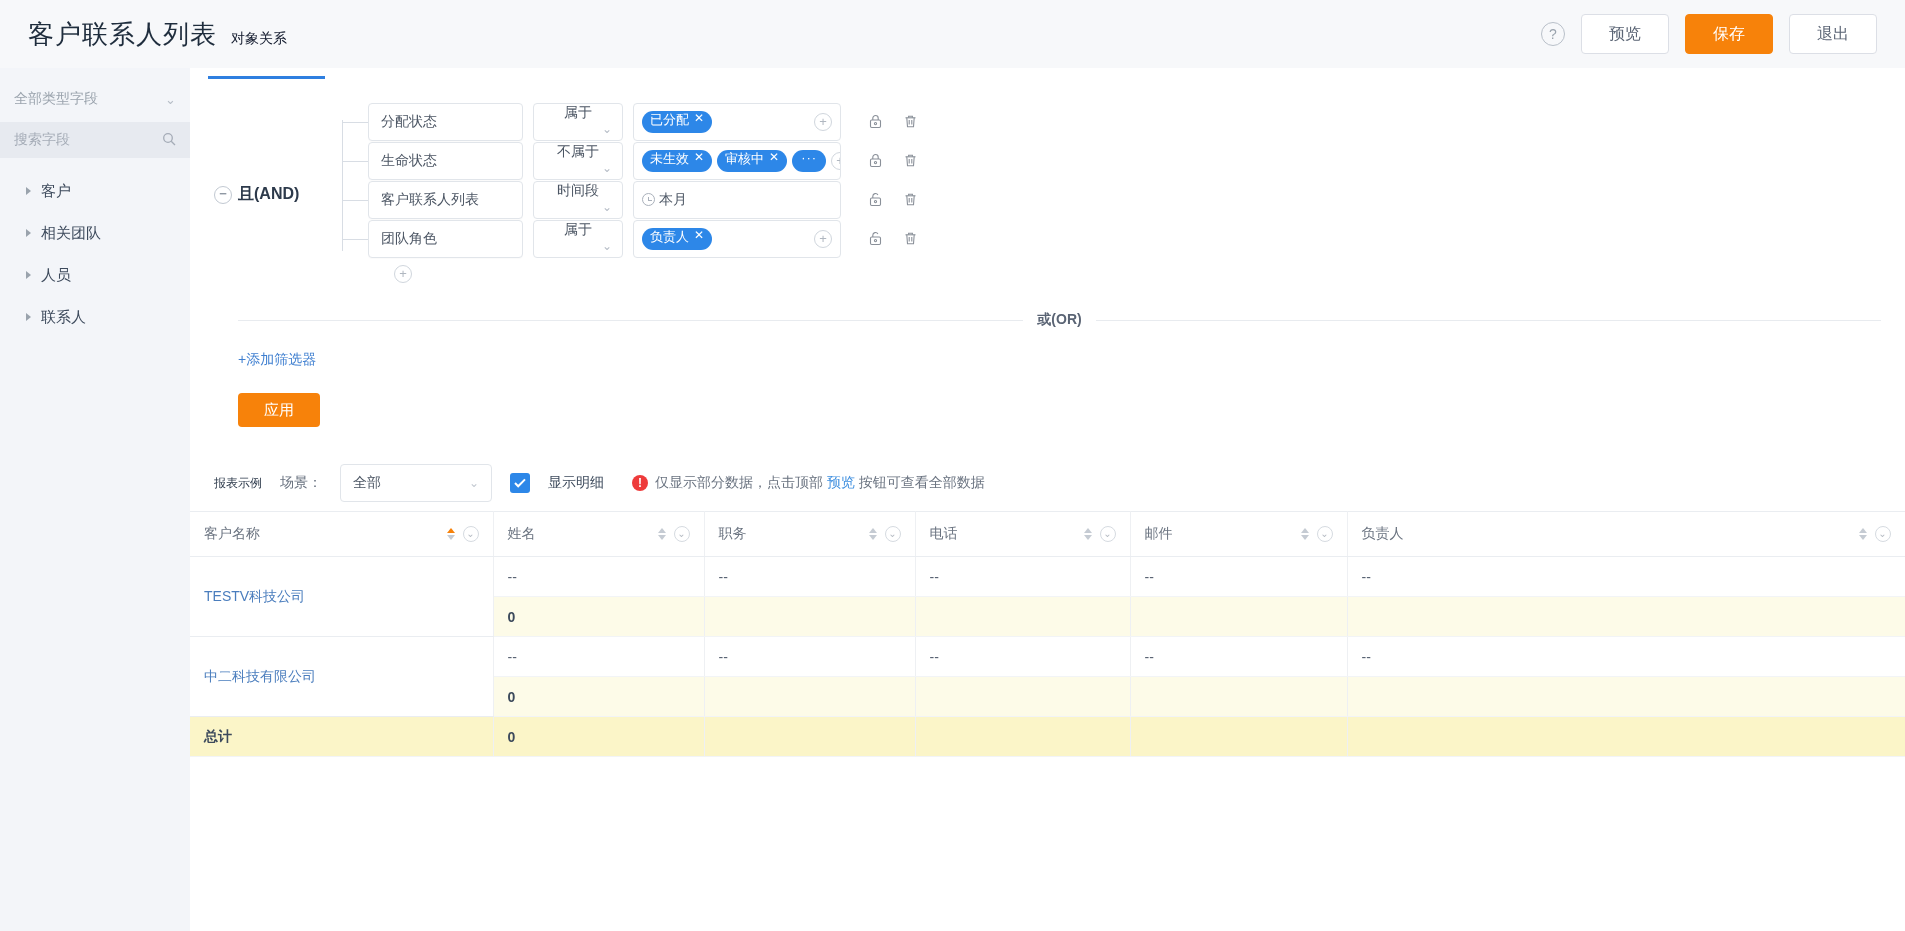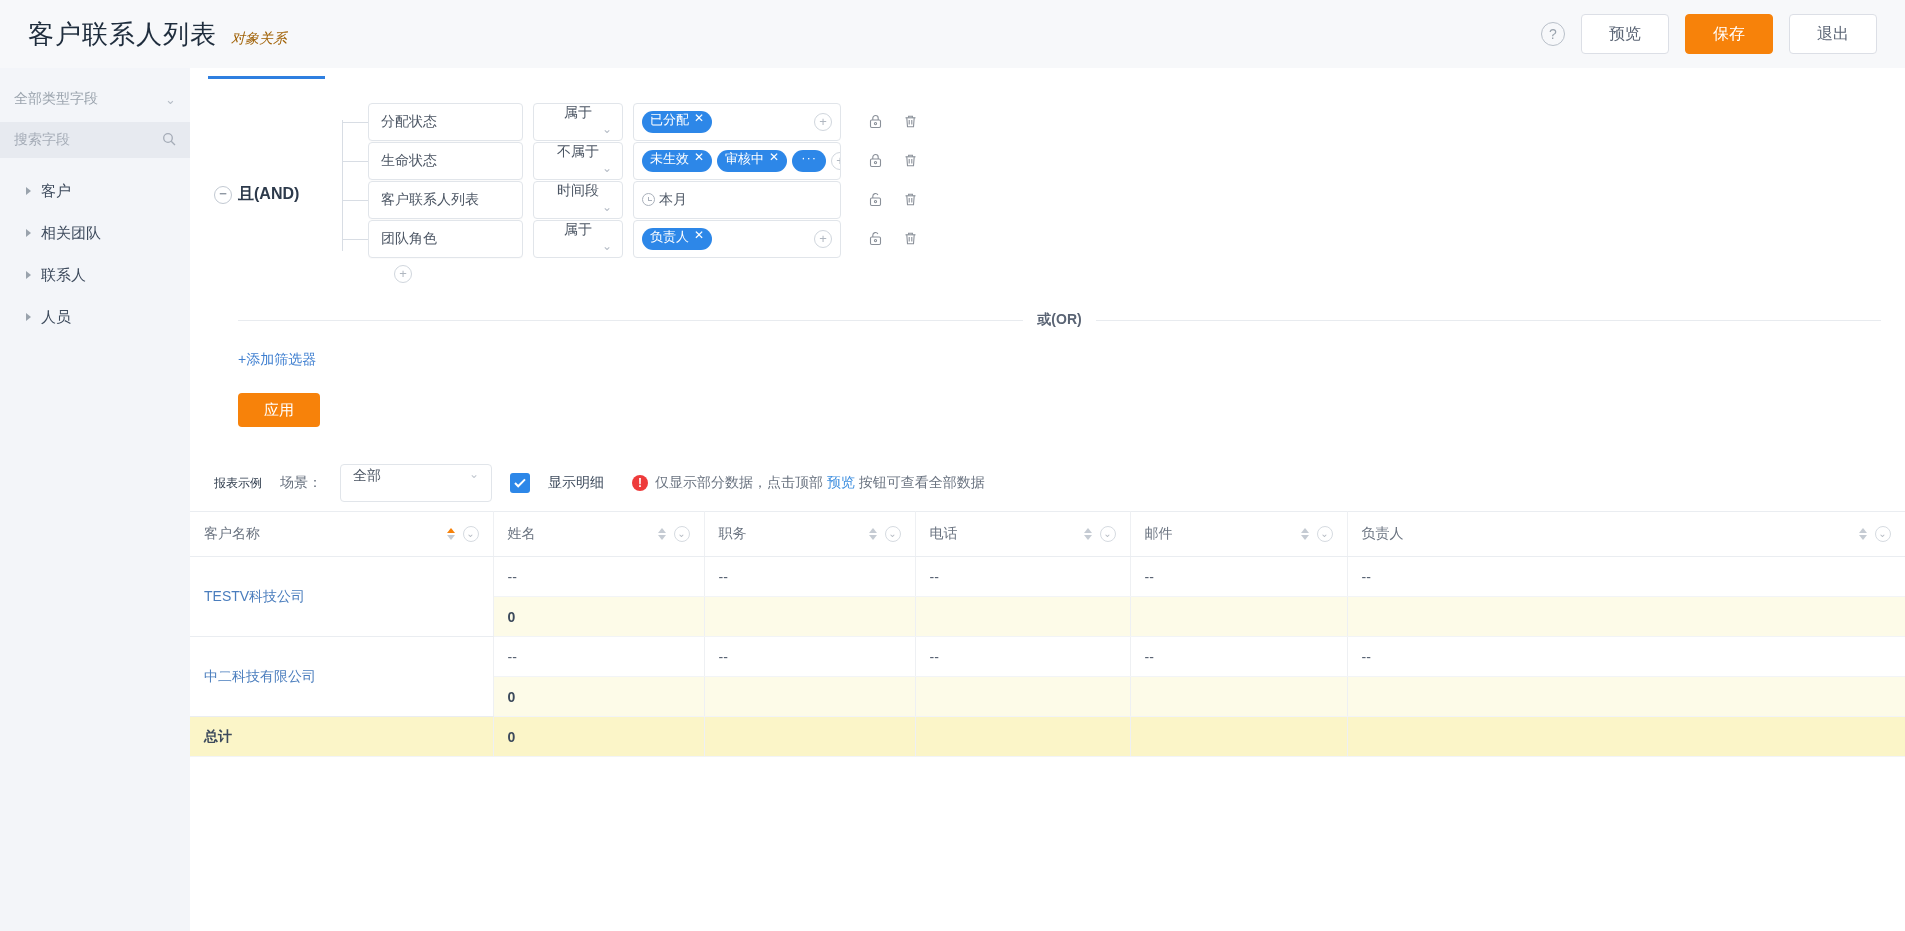--- a/index.html
+++ b/index.html
@@ -9,21 +9,21 @@
     background: #f5f6fa; color: #333; overflow: hidden;
   }
   
   .app-header {
     height: 68px; background: #f7f8fa;
     display: flex; align-items: center; padding: 0 28px;
     position: relative;
   }
   .title-wrap { display: flex; align-items: baseline; gap: 14px; }
   .app-title { font-size: 26px; color: #1f2d3d; font-weight: 400; letter-spacing: 1px; }
-  .app-subtitle { font-size: 14px; color: #a16207; font-style: italic; }
+  .app-subtitle { font-size: 14px; color: #0f172a; }
   .header-actions { margin-left: auto; display: flex; align-items: center; gap: 16px; }
   .help-icon {
     width: 24px; height: 24px; border-radius: 50%;
     border: 1.5px solid #b9c0c9; color: #9aa3ad;
     font-size: 14px; display: flex; align-items: center; justify-content: center;
     cursor: pointer;
   }
   .btn {
     height: 40px; min-width: 88px; padding: 0 22px;
     border-radius: 4px; font-size: 16px; cursor: pointer;
@@ -145,21 +145,21 @@
 
   
   .report-block { margin: 28px 0 0 0; }
   .report-bar {
     height: 56px; display: flex; align-items: center; gap: 18px; padding: 0 24px;
   }
   .report-title { font-size: 12px; color: #2d3a4b; }
   .scene-label { font-size: 14px; color: #6a7380; }
   .scene-select {
     width: 152px; height: 38px; border: 1px solid #e1e5ea; border-radius: 4px;
-    display: flex; padding: 2px 12px; font-size: 14px; color: #4b5563;
+    display: flex; align-items: center; padding: 2px 12px; font-size: 14px; color: #4b5563;
     cursor: pointer; background: #fff;
   }
   .scene-select .caret { margin-left: auto; color: #c3c9d1; font-size: 12px; }
   .chk {
     width: 20px; height: 20px; border-radius: 3px; background: #2d87e8;
     display: flex; align-items: center; justify-content: center; cursor: pointer;
   }
   .chk svg { display: block; }
   .chk-label { font-size: 14px; color: #3d4a5c; cursor: pointer; }
   .warn-wrap { display: flex; align-items: center; gap: 7px; margin-left: 10px; }
@@ -237,25 +237,25 @@
       <div class="tree-item">
         <span class="tri"></span>
         <span>客户</span>
       </div>
       <div class="tree-item">
         <span class="tri"></span>
         <span>相关团队</span>
       </div>
       <div class="tree-item">
         <span class="tri"></span>
-        <span>联系人</span>
+        <span>人员</span>
       </div>
       <div class="tree-item">
         <span class="tri"></span>
-        <span>人员</span>
+        <span>联系人</span>
       </div>
     </div>
   </div>
 
   <div class="main">
     <div class="tab-strip">
       <div class="tab-underline"></div>
     </div>
 
     <div class="filter-area">

